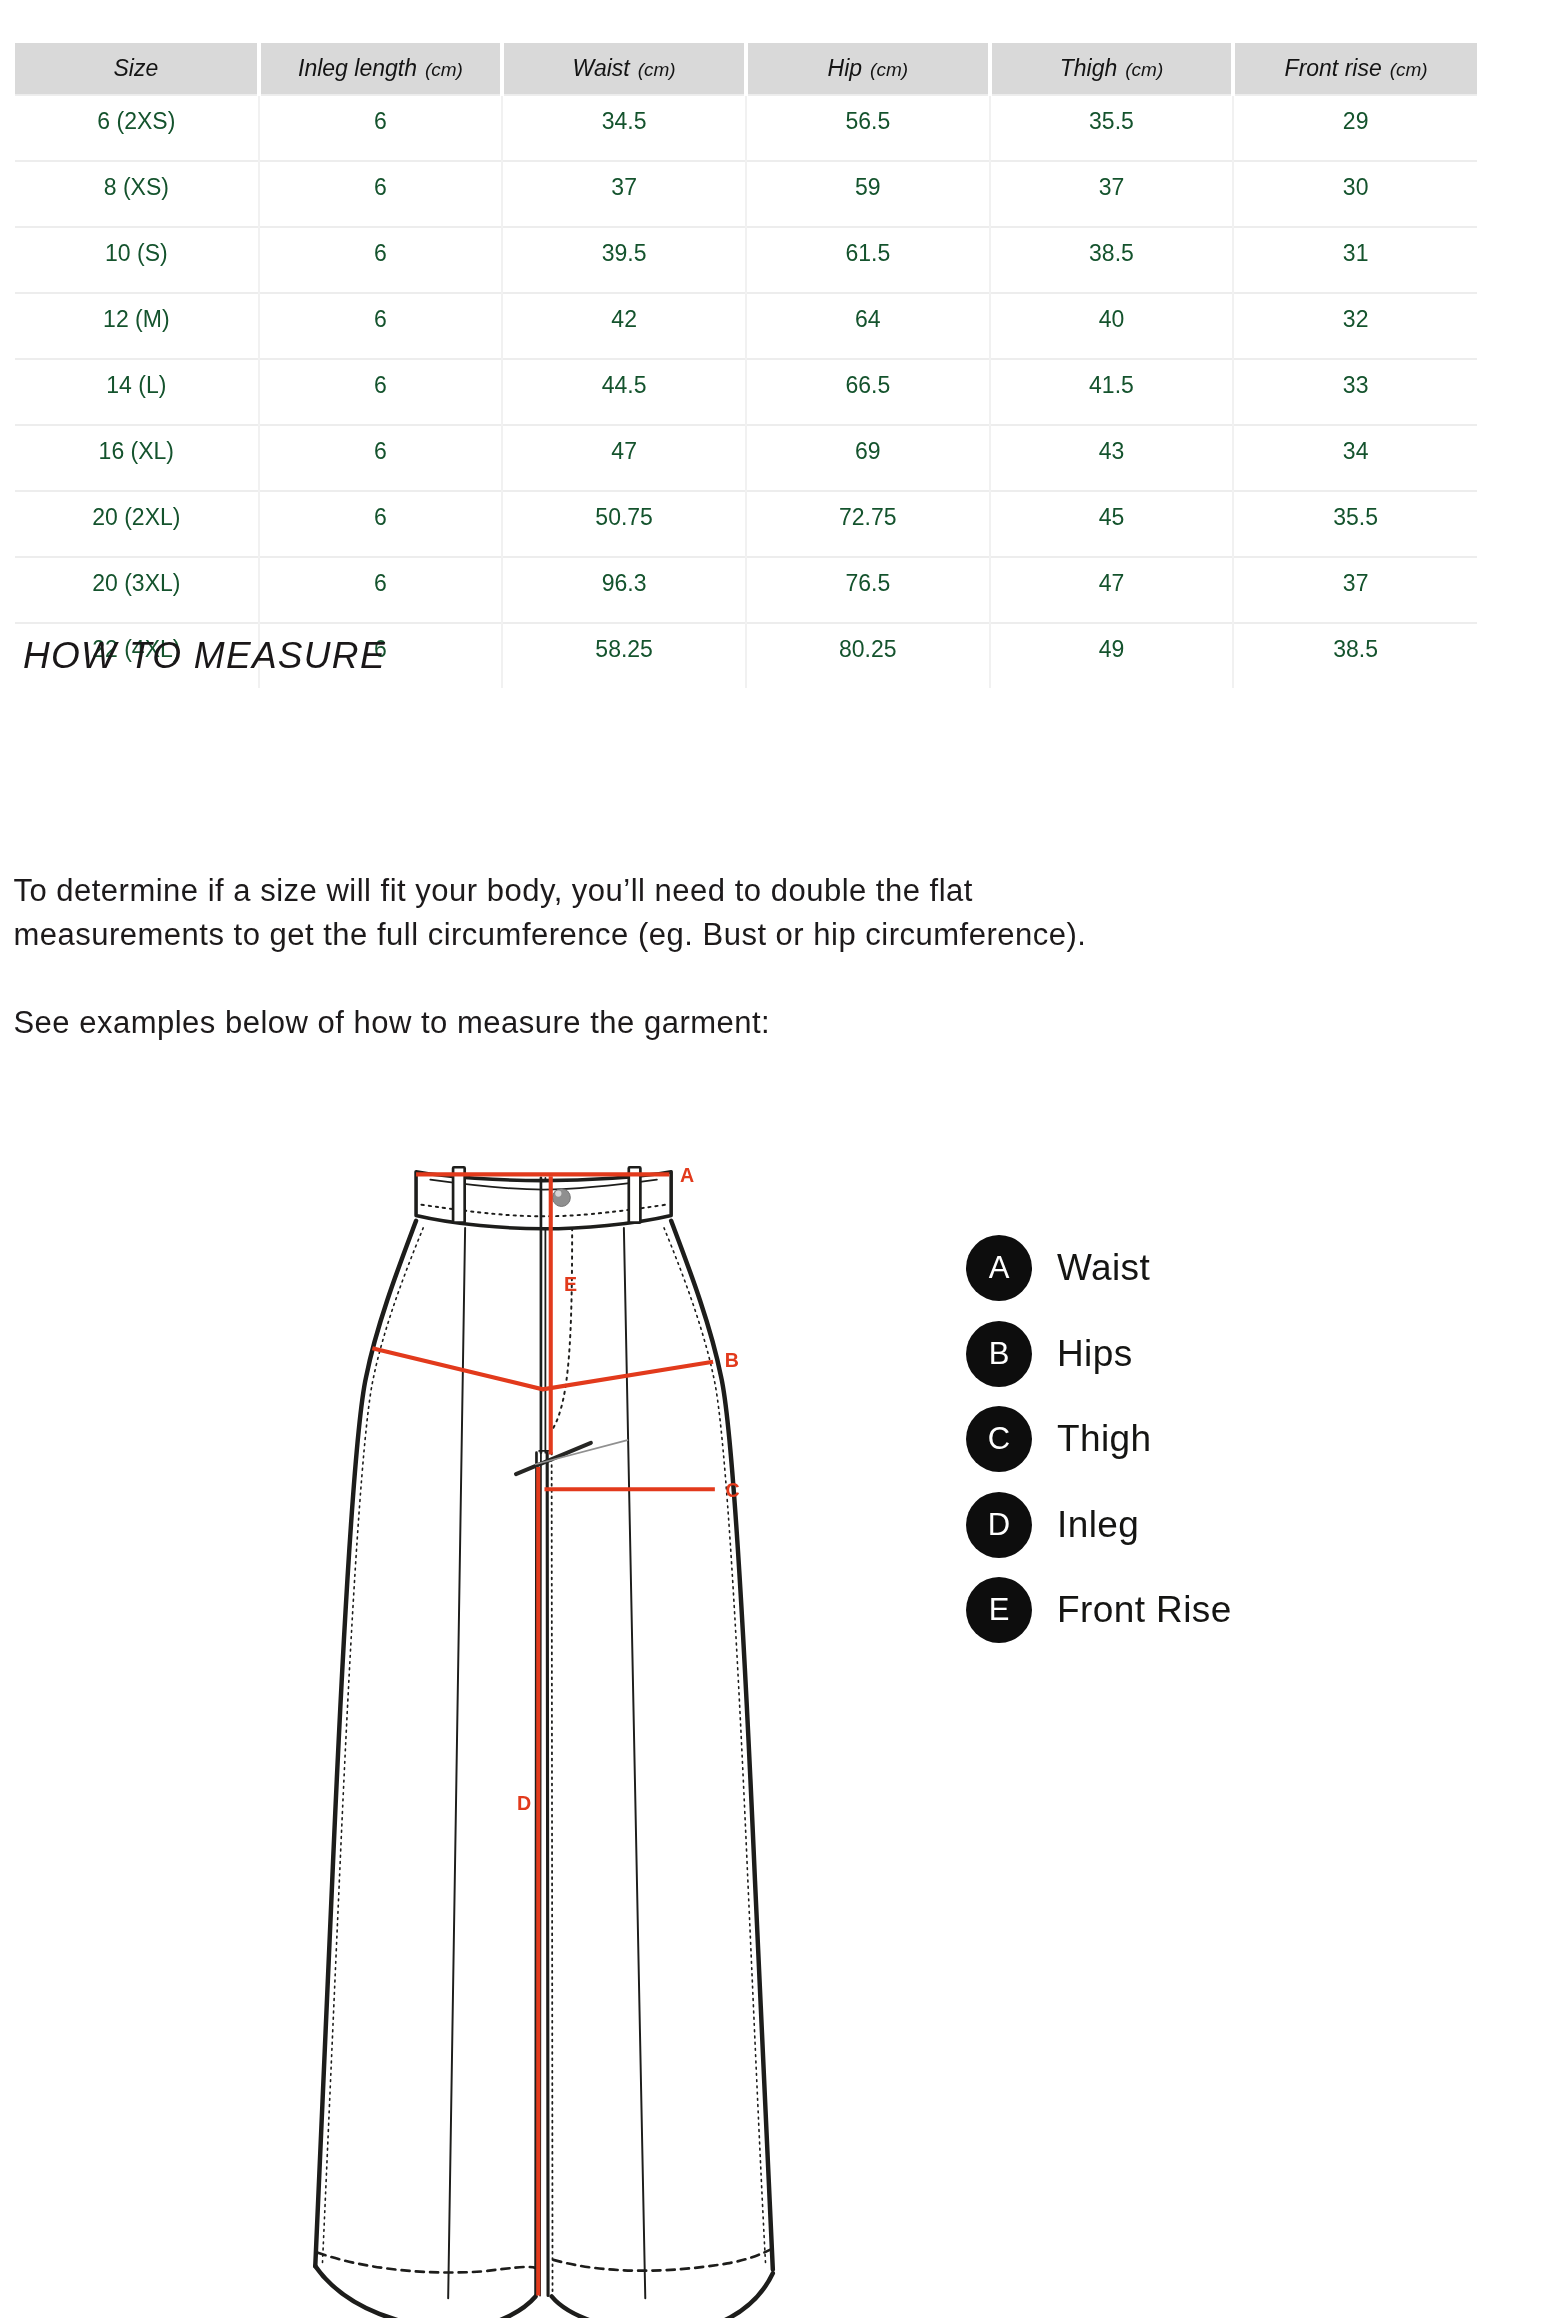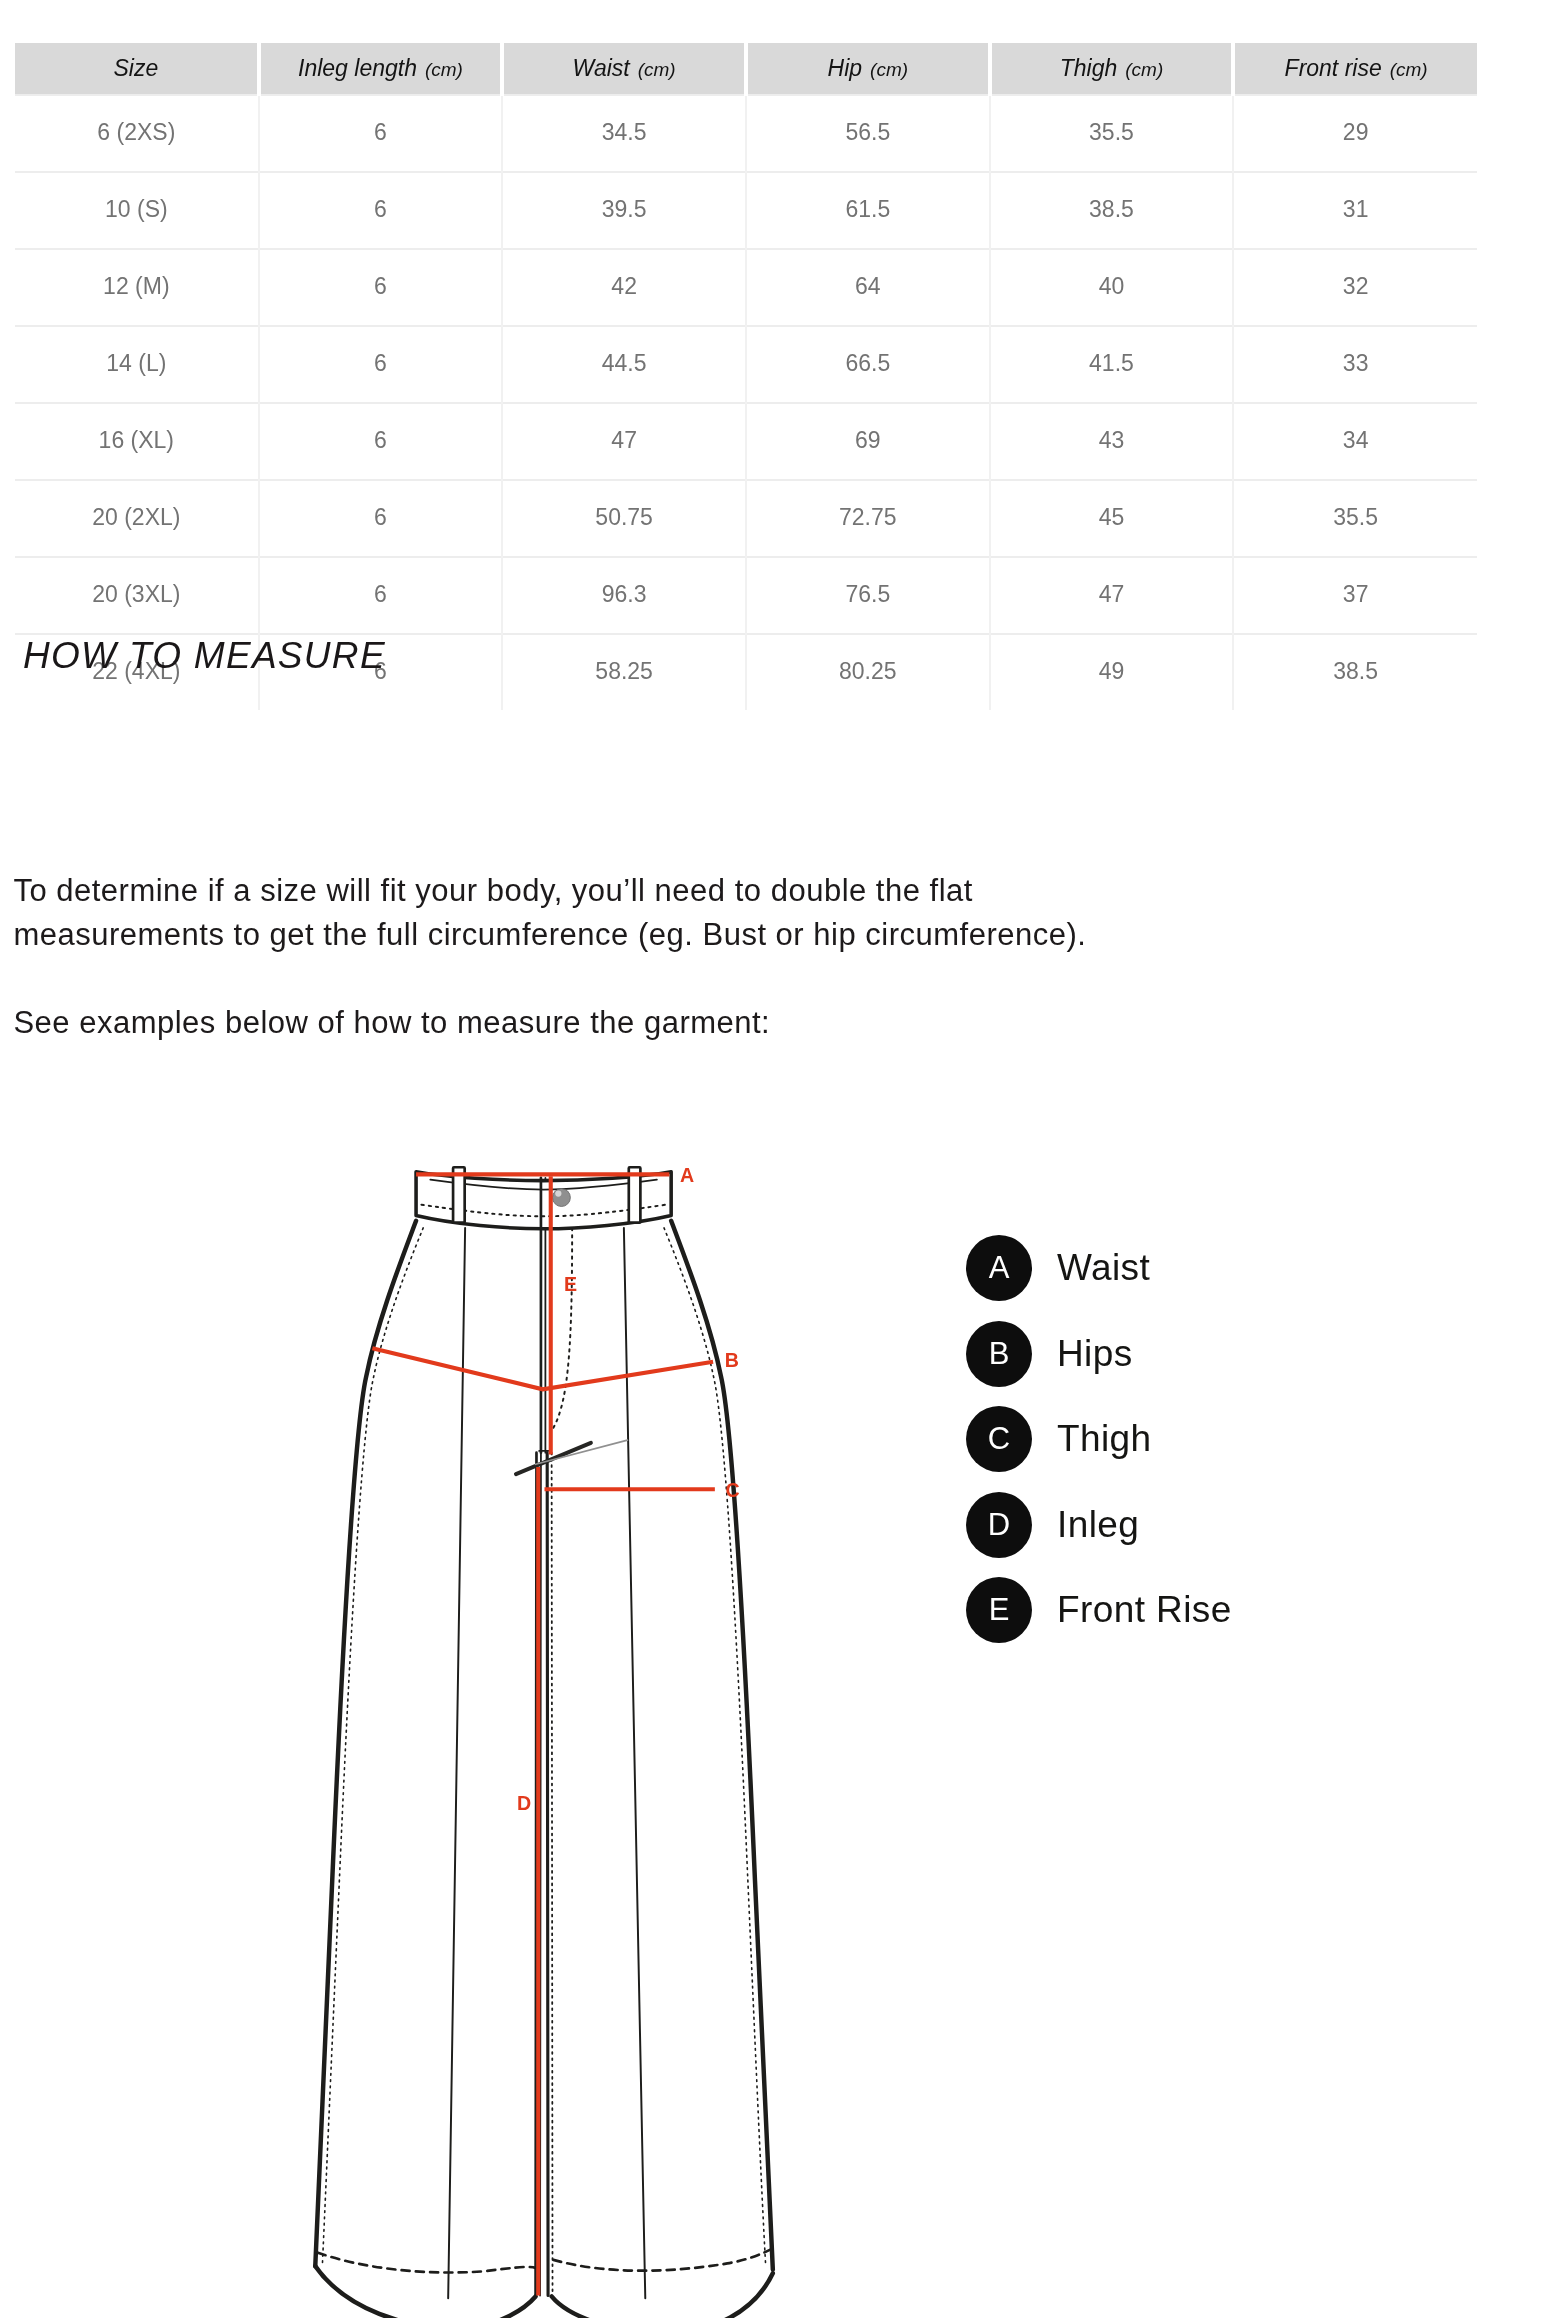--- a/index.html
+++ b/index.html
@@ -14,21 +14,21 @@
   }
   table.size-table th{
     background:#d9d9d9;height:49px;font-style:italic;font-weight:400;
     font-size:23px;text-align:center;vertical-align:middle;color:#141414;
     border-right:4.5px solid #ffffff;
   }
   table.size-table th:last-child{border-right:none;}
   table.size-table th .colunit{font-size:19px;margin-left:8px;}
   table.size-table td{
     height:51px;background:#ffffff;font-size:23px;text-align:center;
-    vertical-align:top;padding-top:23px;color:#737373;
+    vertical-align:top;padding-top:12px;color:#14532d;
     border-top:2.7px solid #ededed;border-right:2.7px solid #f1f1f1;
   }
   table.size-table td:last-child{border-right:none;}
   
   .h2m-heading{
     position:absolute;left:23px;top:610px;margin:0;
     font-size:37px;font-weight:400;letter-spacing:1.3px;color:#1a1718;font-style:italic;
   }
   .para{
     position:absolute;left:13.4px;margin:0;width:1535px;
@@ -71,20 +71,28 @@
     <tbody>
         <tr>
           <td>6 (2XS)</td>
           <td>6</td>
           <td>34.5</td>
           <td>56.5</td>
           <td>35.5</td>
           <td>29</td>
         </tr>
         <tr>
+          <td>8 (XS)</td>
+          <td>6</td>
+          <td>37</td>
+          <td>59</td>
+          <td>37</td>
+          <td>30</td>
+        </tr>
+        <tr>
           <td>10 (S)</td>
           <td>6</td>
           <td>39.5</td>
           <td>61.5</td>
           <td>38.5</td>
           <td>31</td>
         </tr>
         <tr>
           <td>12 (M)</td>
           <td>6</td>

